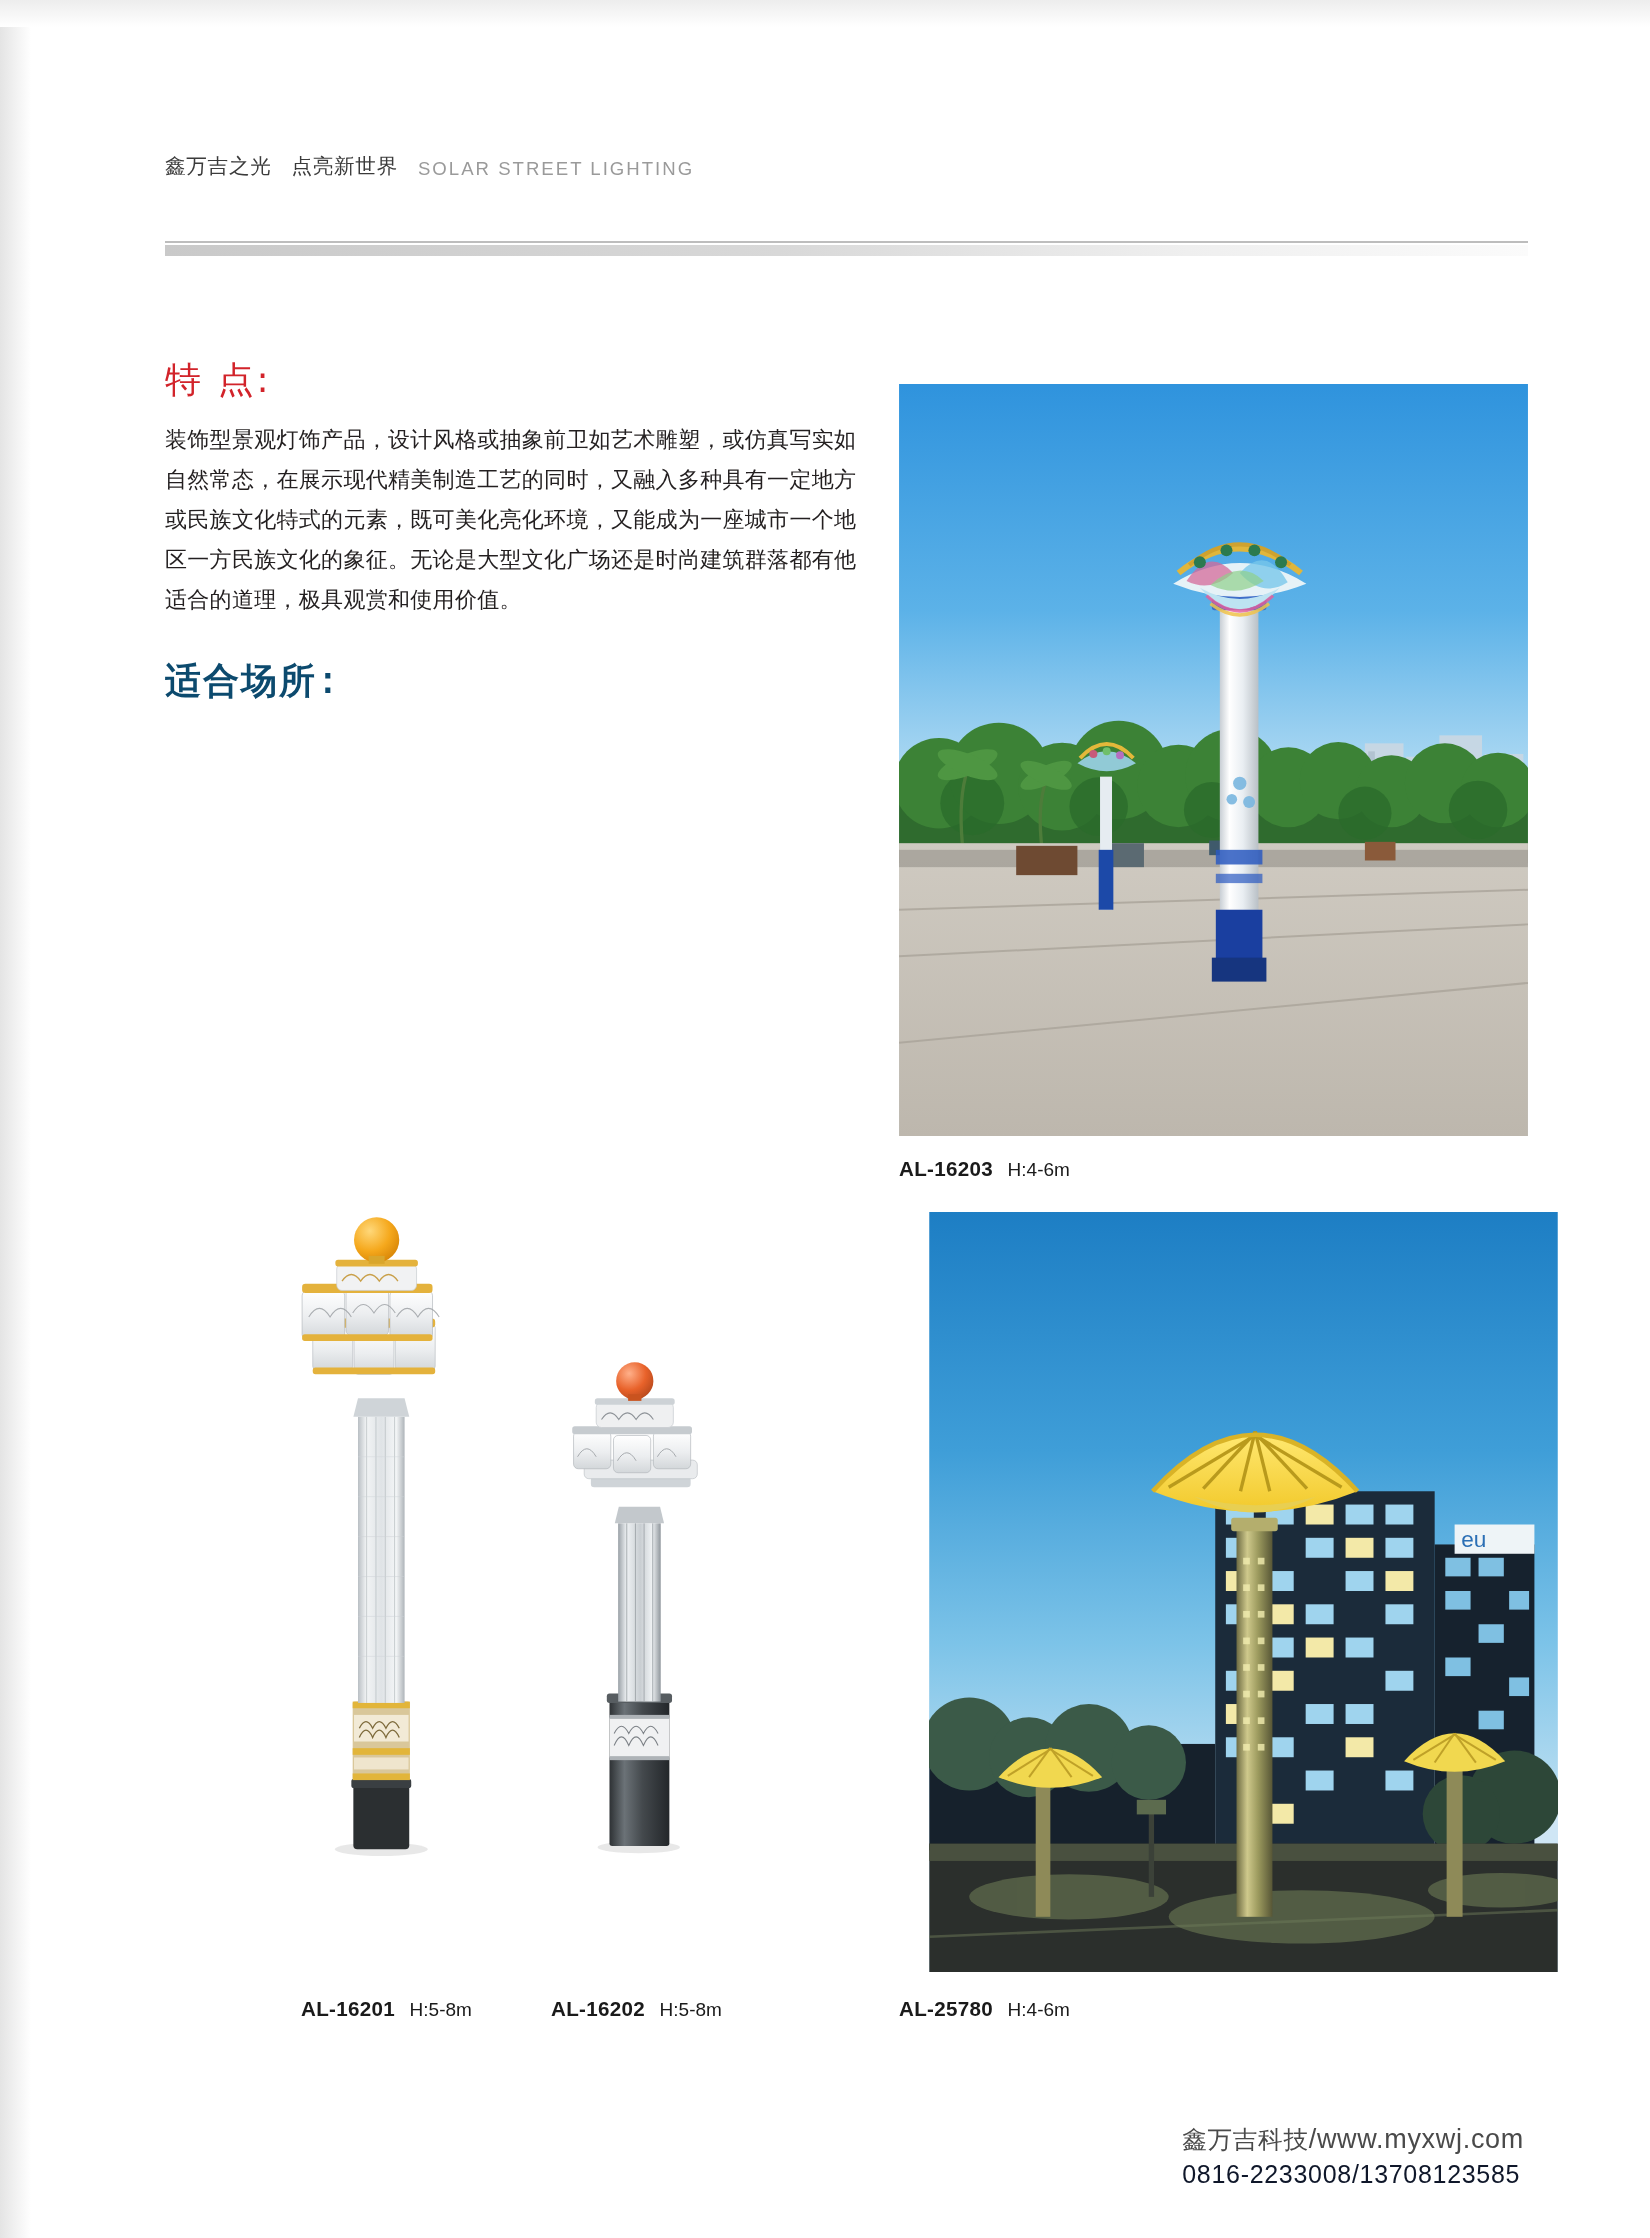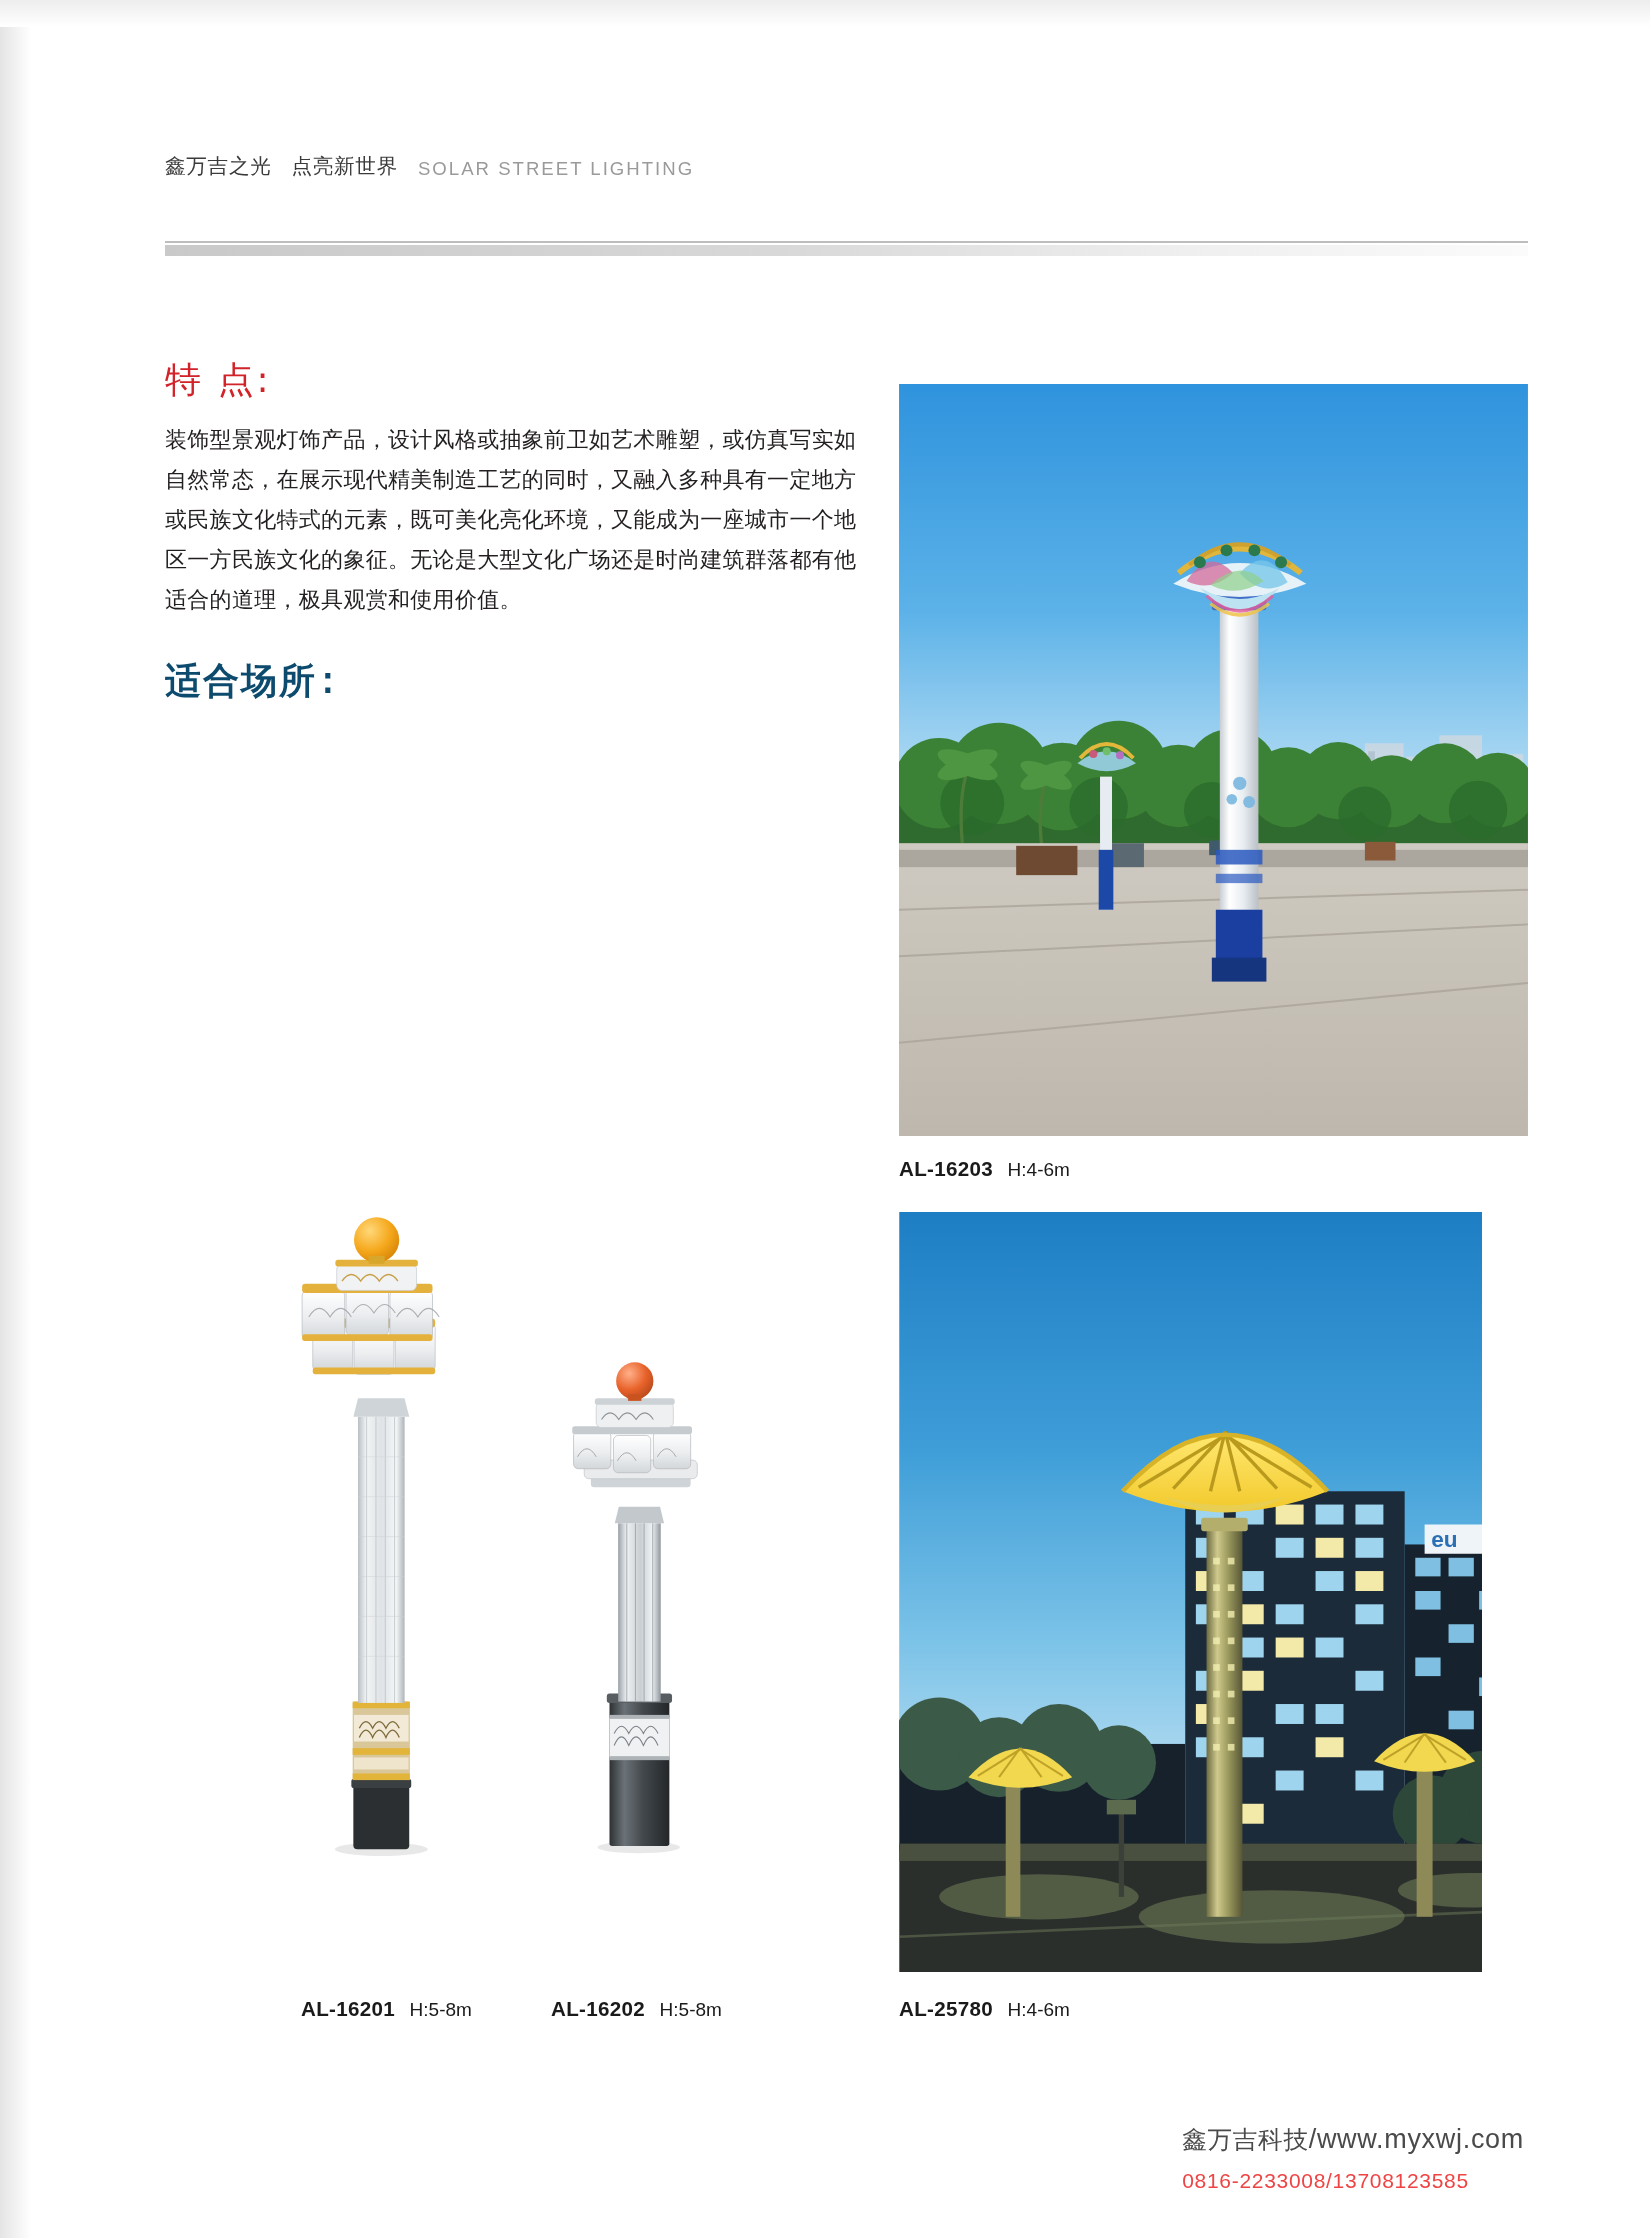--- a/index.html
+++ b/index.html
@@ -114,25 +114,24 @@
     overflow: hidden;
     background: #cfe6f5;
   }
   .photo-top {
     left: 899px;
     top: 384px;
     width: 629px;
     height: 752px;
   }
   .photo-bottom {
-    left: 899px;
+    left: 929px;
     top: 1212px;
-    width: 583px;
+    width: 629px;
     height: 760px;
-    font-weight: bold;
   }
   .caption {
     position: absolute;
     font-family: "DejaVu Sans", sans-serif;
     font-size: 0;
     white-space: nowrap;
   }
   .caption .code {
     font-family: "Liberation Sans", sans-serif;
     font-size: 20.6px;
@@ -174,24 +173,24 @@
     letter-spacing: 0.7px;
     white-space: nowrap;
   }
   .footer-line1 .site {
     font-family: "Liberation Sans", sans-serif;
     font-size: 27px;
     color: #4a4a4a;
   }
   .footer-line2 {
     font-family: "Liberation Sans", sans-serif;
-    font-size: 21px;
-    color: #ef4444;
+    font-size: 25px;
+    color: #0f172a;
     letter-spacing: 0.7px;
-    margin-top: 13px;
+    margin-top: 4px;
     white-space: nowrap;
   }
 
   
   .edge-left {
     position: absolute; left: 0; top: 0; width: 31px; height: 2239px;
     background: linear-gradient(to right, #e4e4e4, #ffffff);
   }
   .edge-top {
     position: absolute; left: 0; top: 0; width: 1650px; height: 27px;

